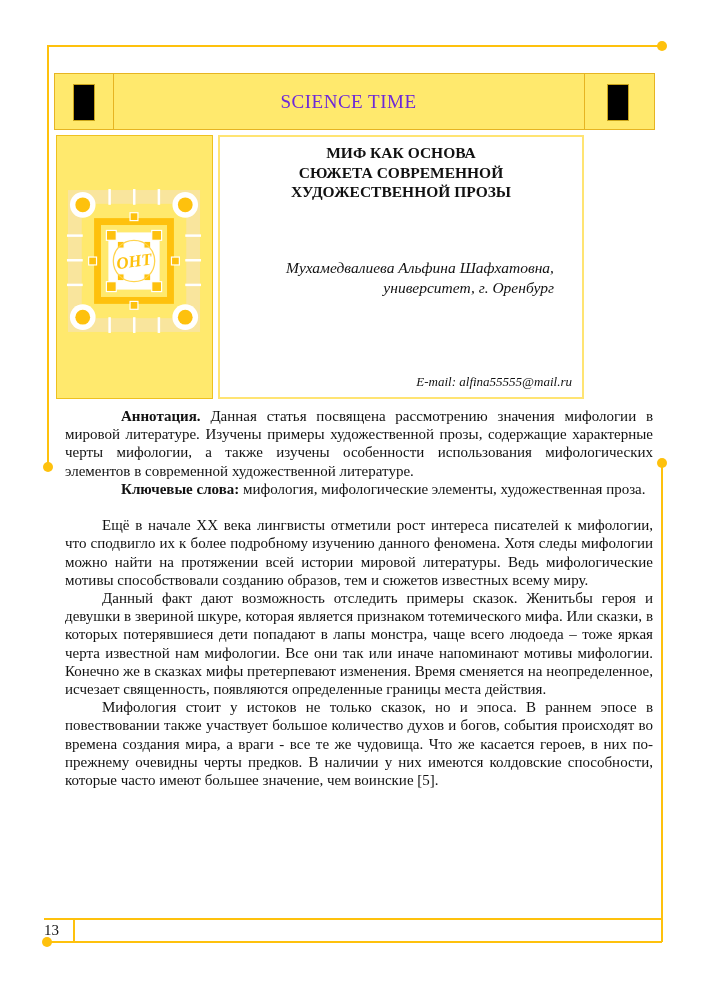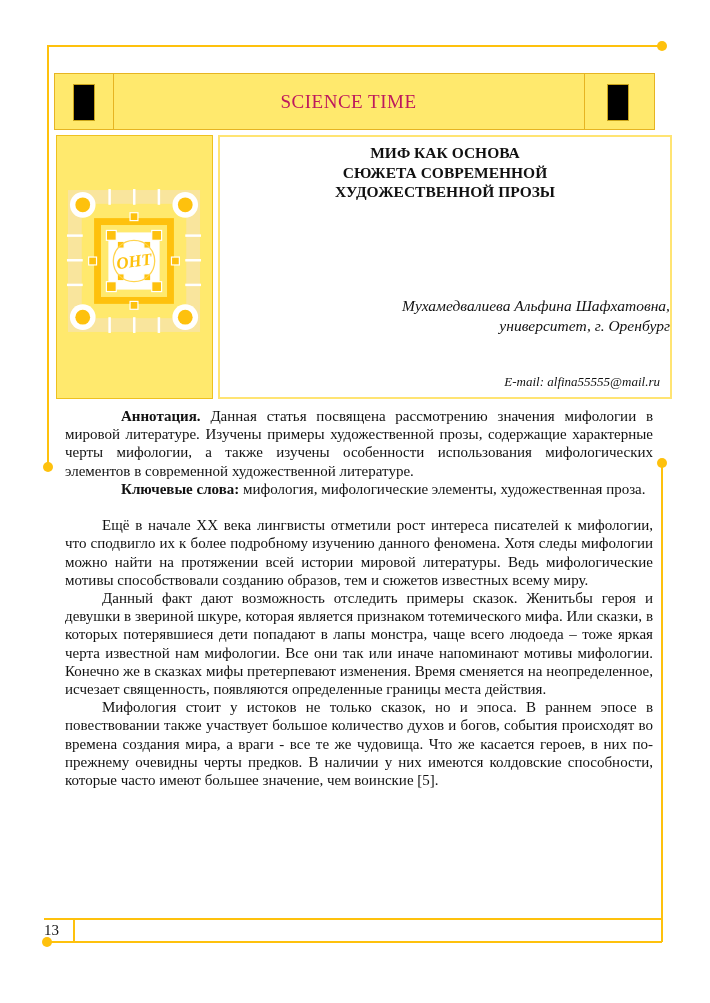--- a/index.html
+++ b/index.html
@@ -7,31 +7,31 @@
         font-family:"Liberation Serif","DejaVu Serif",serif;color:#111;}
   
   .line{position:absolute;background:#fec10d;}
   .dot{position:absolute;width:10px;height:10px;border-radius:50%;background:#fec10d;}
   
   .band{position:absolute;left:54px;top:73px;width:601px;height:57px;
         background:#ffe96d;border:1px solid #e6b422;box-sizing:border-box;}
   .band-divider{position:absolute;top:0;width:1px;height:55px;background:#e6b422;}
   .black-sq{position:absolute;width:20px;height:35px;background:#000;border:1px solid #caa41a;}
   .journal-title{position:absolute;left:58px;top:0;width:471px;height:55px;line-height:55px;
-        text-align:center;font-size:19px;letter-spacing:0.5px;color:#be185d;}
+        text-align:center;font-size:19px;letter-spacing:0.5px;color:#6d28d9;}
   
   .logo-box{position:absolute;left:56px;top:135px;width:157px;height:264px;
         background:#ffe96d;border:1.5px solid #eec11f;box-sizing:border-box;}
   
-  .title-box{position:absolute;left:218px;top:135px;width:454px;height:264px;
+  .title-box{position:absolute;left:218px;top:135px;width:366px;height:264px;
         background:#ffffff;border:2px solid #ffe473;box-sizing:border-box;}
   .article-title{position:absolute;top:6px;left:0;width:100%;text-align:center;
         font-weight:bold;font-size:15.5px;line-height:19.5px;}
-  .author-block{position:absolute;top:121px;right:0;text-align:right;
-        font-style:italic;font-size:15.5px;line-height:19.5px;margin-top:38px;}
+  .author-block{position:absolute;top:121px;right:28px;text-align:right;
+        font-style:italic;font-size:15.5px;line-height:19.5px;}
   .email-line{position:absolute;bottom:7px;right:10px;text-align:left;
         font-style:italic;font-size:13px;}
   
   .body-text{position:absolute;left:65px;top:407px;width:588px;
         font-size:15px;line-height:18.2px;text-align:justify;}
   .body-text p{margin:0;text-indent:37px;}
   .body-text p.gap-before{margin-top:18.2px;}
   .b{font-weight:bold;margin-left:19px;}
   
   .page-number{position:absolute;left:44px;top:920px;width:618px;text-align:left;

